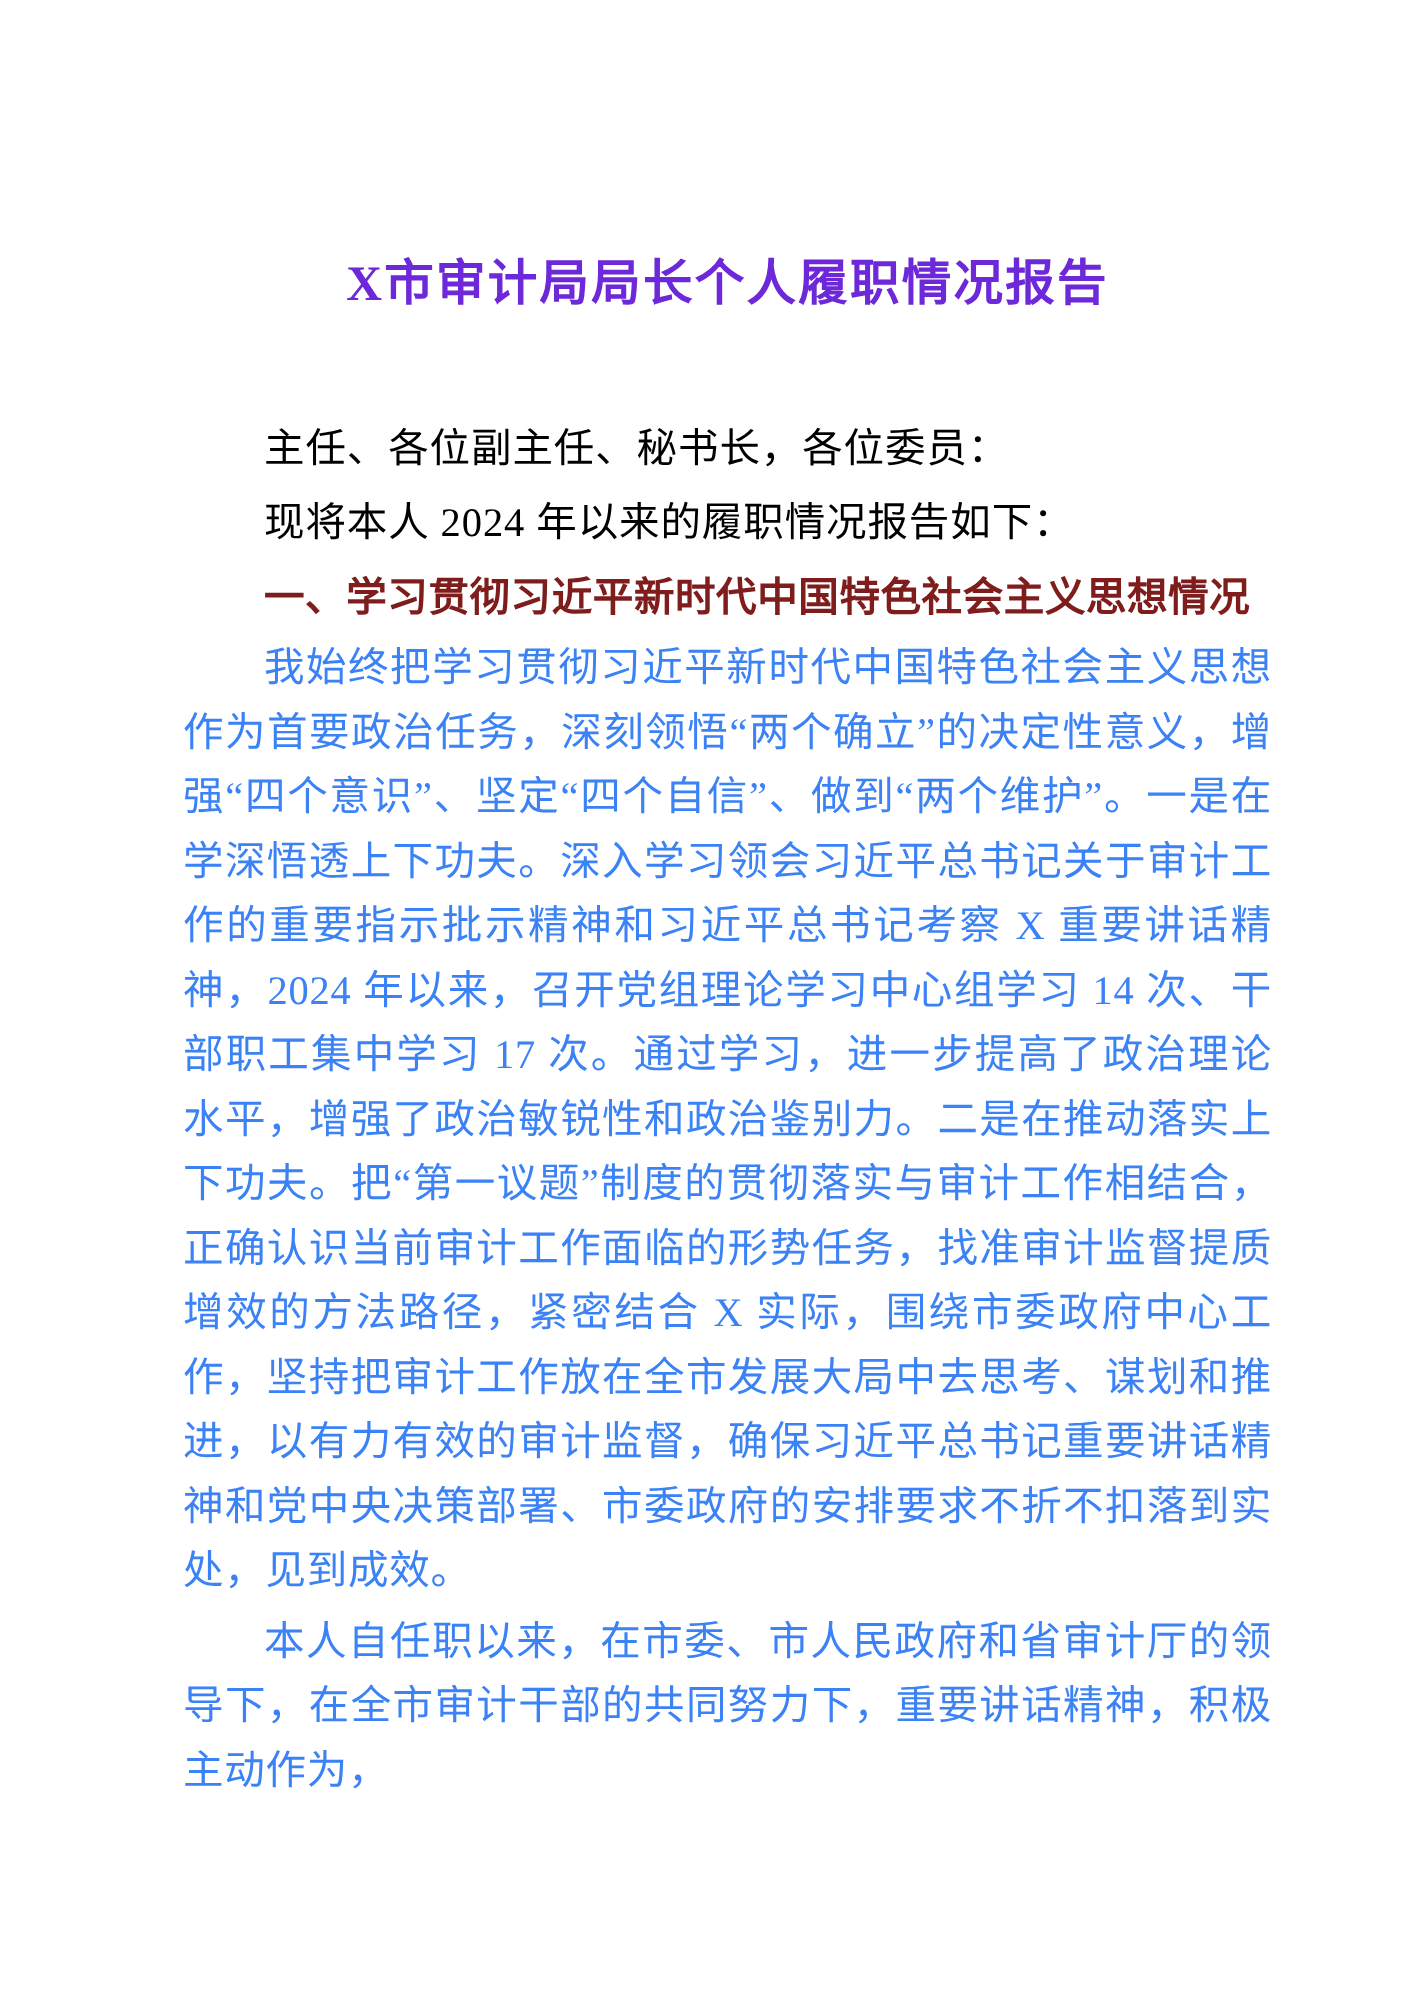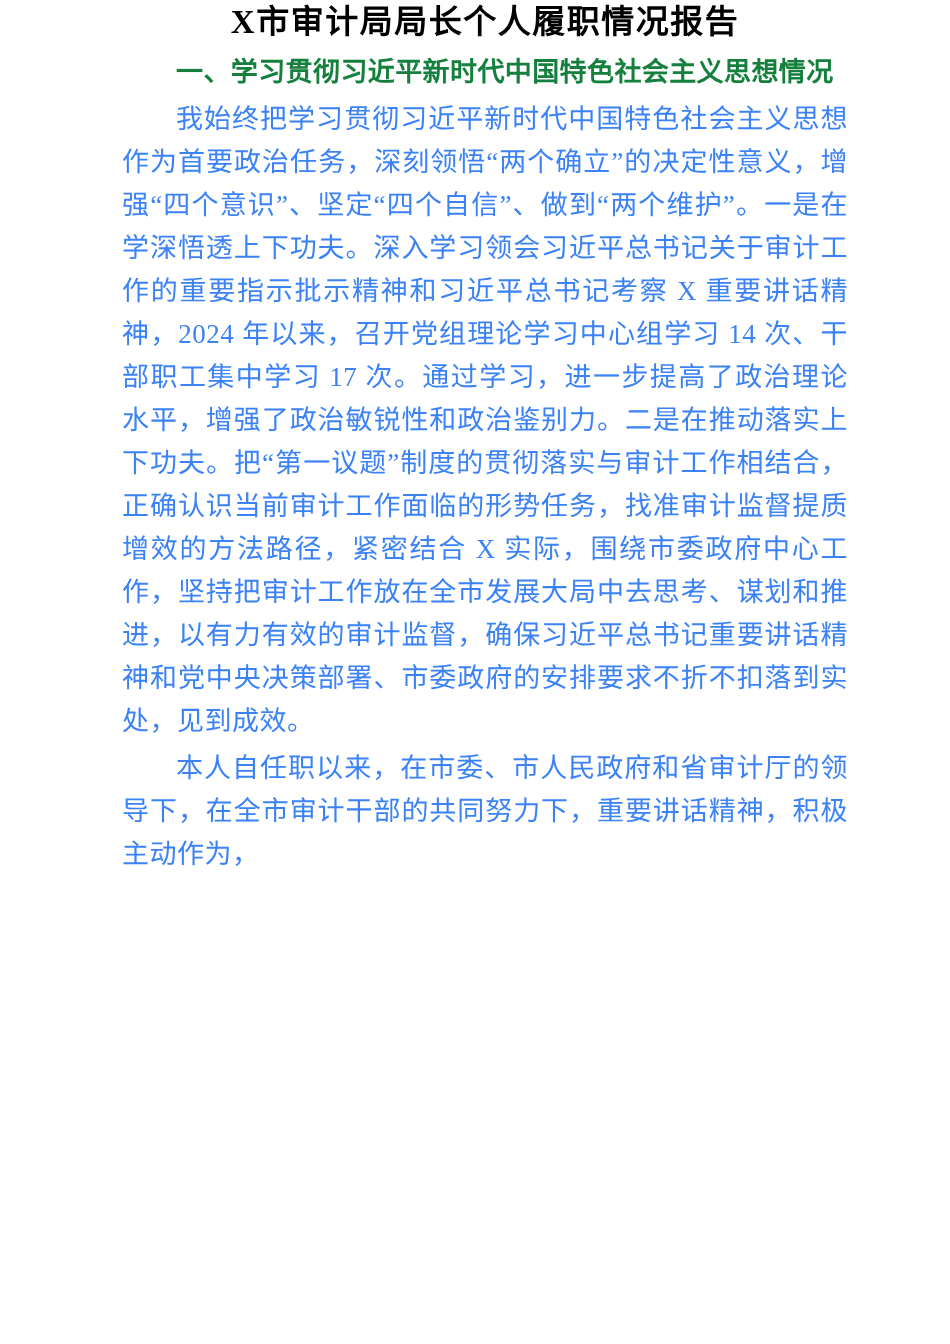--- a/index.html
+++ b/index.html
@@ -25,23 +25,24 @@
     width: 726px;
   }
 
   
   .doc-title {
     font-family: "Liberation Serif", "DejaVu Serif", serif;
     font-weight: bold;
     font-size: 33px;
     line-height: 44px;
     letter-spacing: 1.5px;
-    color: #000000;
+    color: #6d28d9;
     text-align: center;
     margin: 0;
+    padding-top: 168px;
     white-space: nowrap;
   }
 
   
   .lead-line {
     font-family: "Liberation Serif", "DejaVu Serif", serif;
     font-size: 27px;
     line-height: 43px;
     color: #000000;
     letter-spacing: 0.6px;
@@ -56,21 +57,21 @@
   .lead-line + .lead-line {
     margin-top: 6px;
   }
 
   
   .section-heading {
     font-family: "Liberation Sans", "DejaVu Sans", sans-serif;
     font-weight: bold;
     font-size: 27px;
     line-height: 43px;
-    color: #15803d;
+    color: #7f1d1d;
     letter-spacing: 0.4px;
     margin: 0;
     text-indent: 2em;
     padding-top: 7px;
   }
 
   
   .body-paragraph {
     font-family: "Liberation Serif", "DejaVu Serif", serif;
     font-size: 27px;
@@ -91,20 +92,25 @@
   }
 </style>
 </head>
 <body>
 
 <div class="page">
   <div class="content">
 
     <h1 class="doc-title">X市审计局局长个人履职情况报告</h1>
 
+    <div class="lead-block">
+      <p class="lead-line">主任、各位副主任、秘书长，各位委员：</p>
+
+      <p class="lead-line">现将本人 2024 年以来的履职情况报告如下：</p>
+    </div>
 
     <h2 class="section-heading">一、学习贯彻习近平新时代中国特色社会主义思想情况</h2>
 
     <p class="body-paragraph">我始终把学习贯彻习近平新时代中国特色社会主义思想作为首要政治任务，深刻领悟“两个确立”的决定性意义，增强“四个意识”、坚定“四个自信”、做到“两个维护”。一是在学深悟透上下功夫。深入学习领会习近平总书记关于审计工作的重要指示批示精神和习近平总书记考察 X 重要讲话精神，2024 年以来，召开党组理论学习中心组学习 14 次、干部职工集中学习 17 次。通过学习，进一步提高了政治理论水平，增强了政治敏锐性和政治鉴别力。二是在推动落实上下功夫。把“第一议题”制度的贯彻落实与审计工作相结合，正确认识当前审计工作面临的形势任务，找准审计监督提质增效的方法路径，紧密结合 X 实际，围绕市委政府中心工作，坚持把审计工作放在全市发展大局中去思考、谋划和推进，以有力有效的审计监督，确保习近平总书记重要讲话精神和党中央决策部署、市委政府的安排要求不折不扣落到实处，见到成效。</p>
 
 
     <p class="body-paragraph tail-clip">本人自任职以来，在市委、市人民政府和省审计厅的领导下，在全市审计干部的共同努力下，重要讲话精神，积极主动作为，</p>
 
   </div>
 </div>

